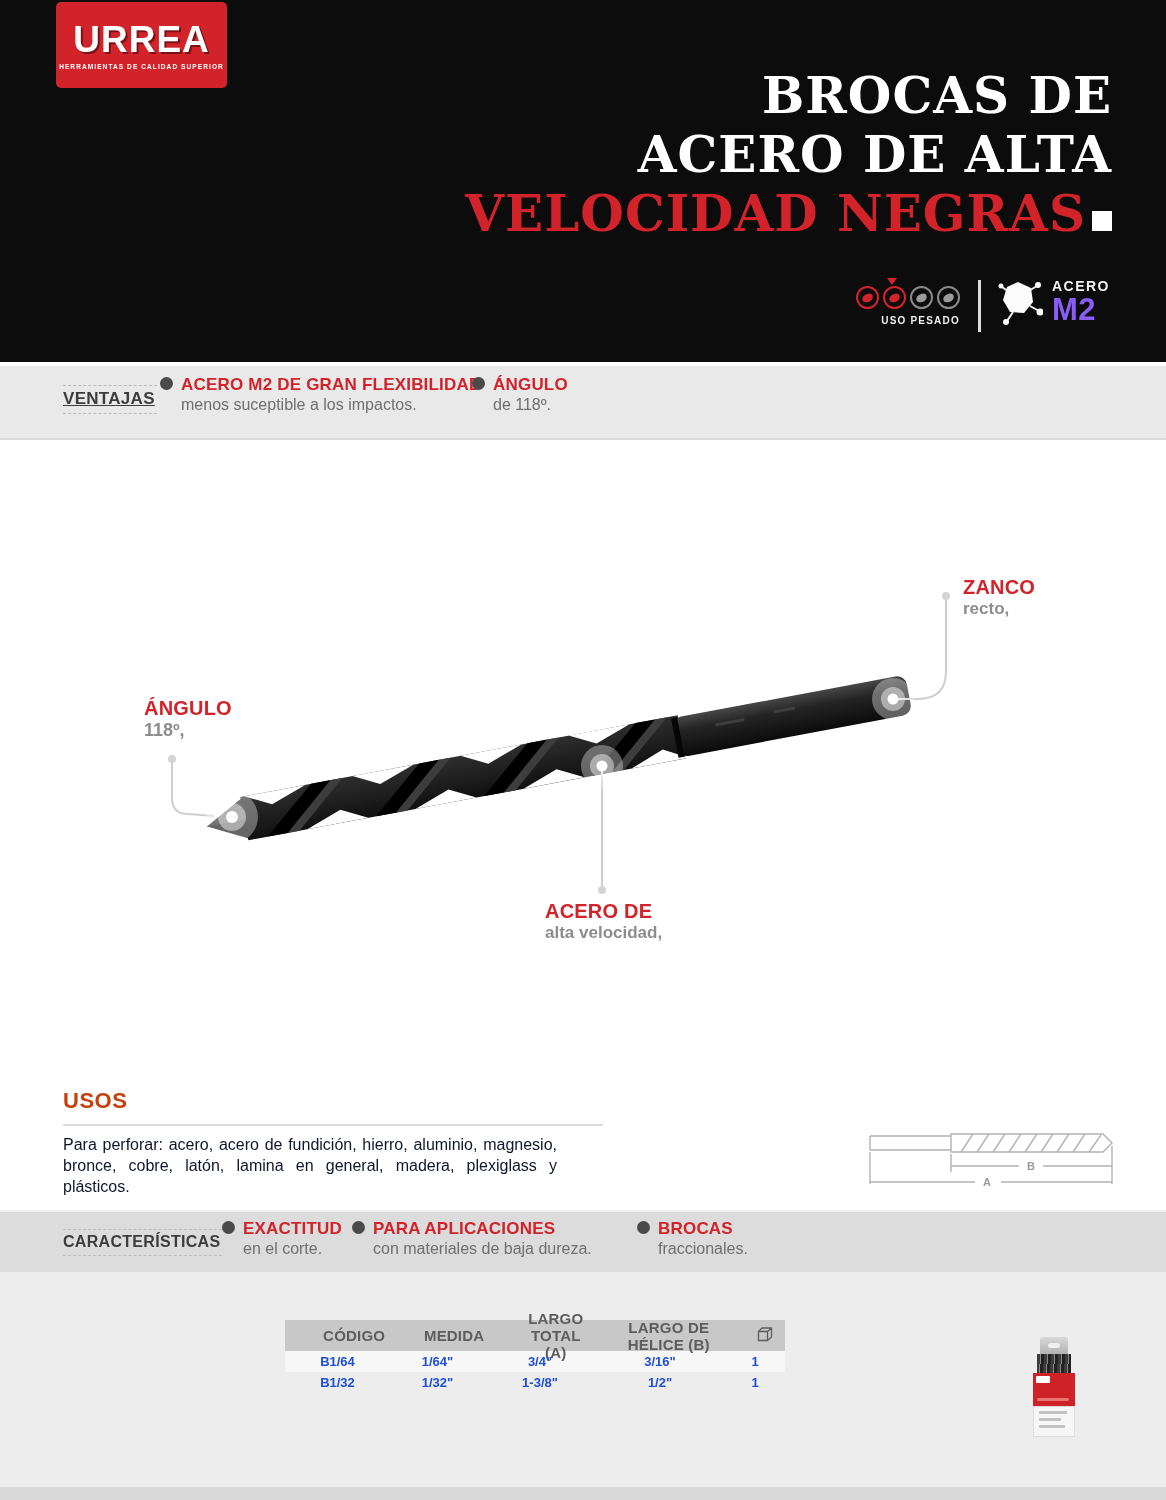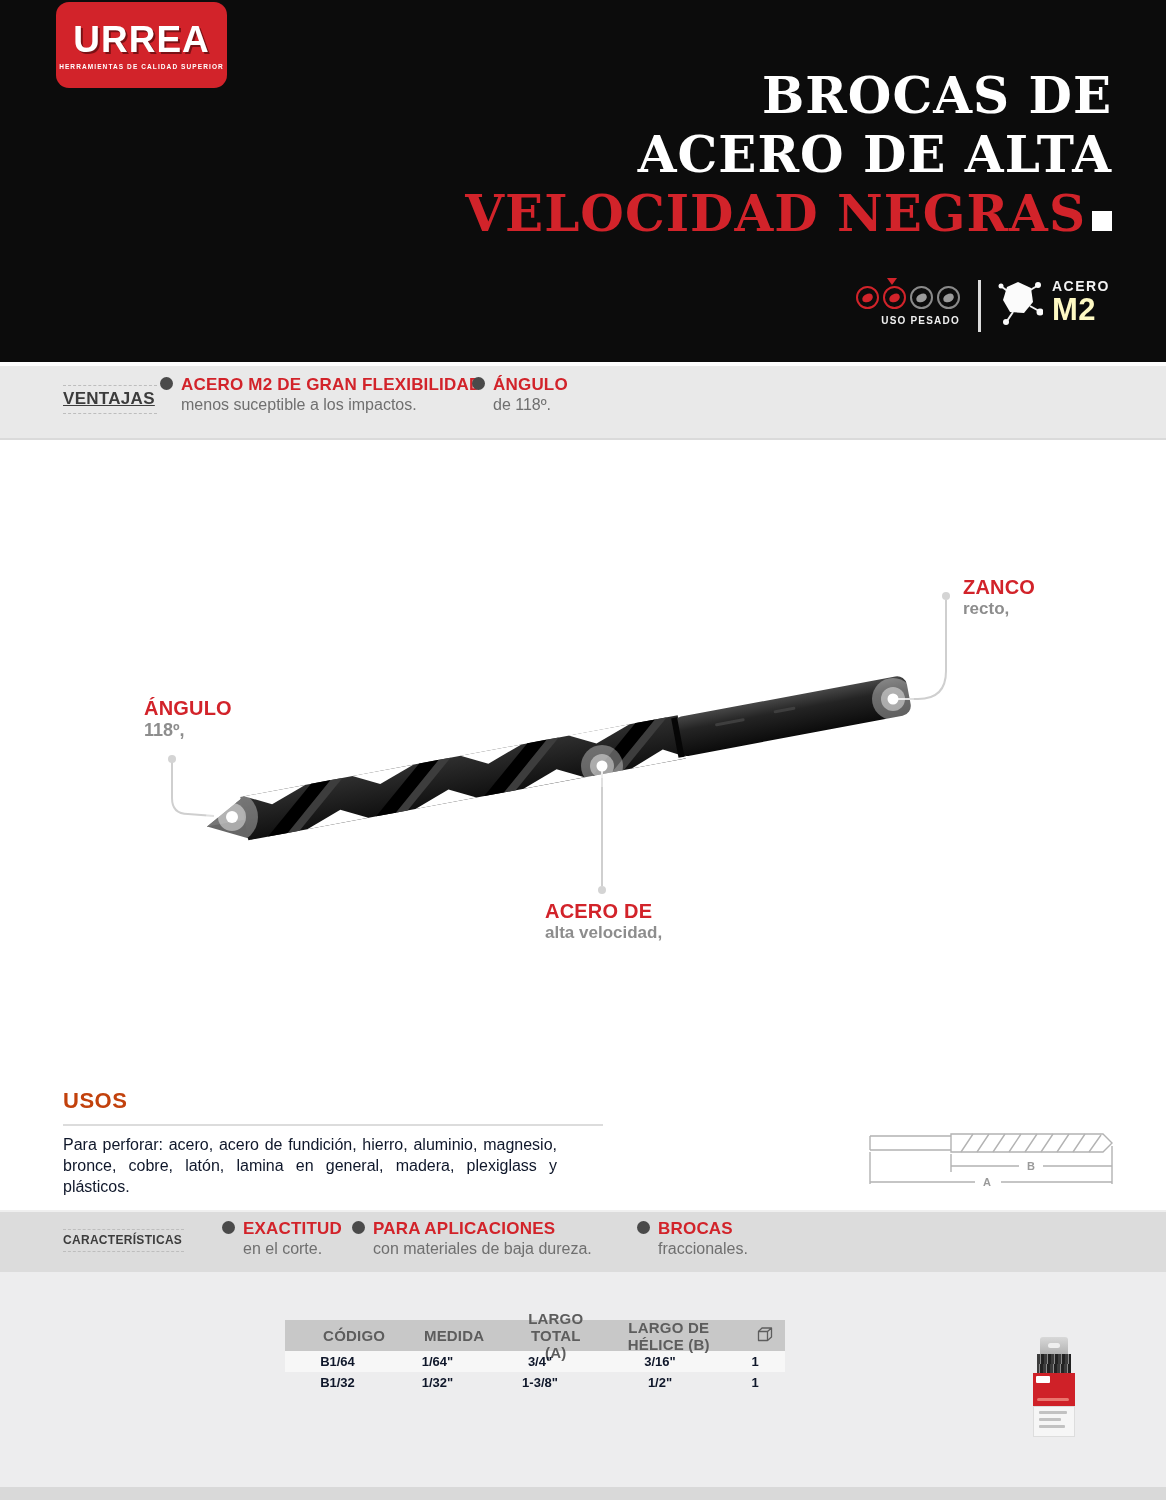--- a/index.html
+++ b/index.html
@@ -2,21 +2,21 @@
 <html><head>
 <meta charset="utf-8">
 <style>
   html,body{margin:0;padding:0;background:#fff;}
   .page{position:relative;width:1166px;height:1500px;overflow:hidden;
         font-family:"Liberation Sans",sans-serif;background:#fff;}
 
   
   .hdr{position:absolute;left:0;top:0;width:1166px;height:362px;background:#0c0c0c;}
   .logo-box{position:absolute;left:56px;top:2px;width:171px;height:86px;background:#d2232a;
-            border-radius:13px;display:flex;flex-direction:column;align-items:center;justify-content:center;}
+            border-radius:5px;display:flex;flex-direction:column;align-items:center;justify-content:center;}
   .logo-word{color:#fff;font-weight:bold;font-size:37px;letter-spacing:1px;line-height:1;
              text-shadow:2px 2px 0 #7a1115;font-family:"Liberation Sans",sans-serif;}
   .logo-tag{color:#fff;font-size:6.5px;font-weight:bold;letter-spacing:1.1px;margin-top:5px;white-space:nowrap;}
 
   .title{position:absolute;right:54px;top:66px;text-align:right;
          font-family:"DejaVu Serif",serif;font-weight:bold;font-size:50px;line-height:59px;letter-spacing:1px;}
   .title .t-white{color:#fff;}
   .title .t-red{color:#d2232a;}
   .title .t-dot{display:inline-block;width:20px;height:20px;background:#fff;color:transparent;
                 overflow:hidden;margin-left:6px;}
@@ -29,21 +29,21 @@
   .ucir{width:19px;height:19px;border-radius:50%;border:2px solid #8a8a8a;background:#0c0c0c;
         display:flex;align-items:center;justify-content:center;}
   .ucir .blob{width:11px;height:8px;background:#9a9a9a;border-radius:60% 40% 55% 45%;transform:rotate(-18deg);}
   .ucir.on{border-color:#d2232a;}
   .ucir.on .blob{background:#d2232a;}
   .uso-label{color:#efefef;font-size:10px;font-weight:bold;letter-spacing:1.2px;margin-top:6px;white-space:nowrap;}
   .badge-div{width:3px;height:52px;background:#dcdcdc;margin:2px 16px 0 0;}
   .m2{display:flex;align-items:center;gap:9px;padding-top:0;}
   .m2-txt{display:flex;flex-direction:column;line-height:1;}
   .m2-acero{color:#f2f2f2;font-size:14px;font-weight:bold;letter-spacing:1.5px;}
-  .m2-m2{color:#fef9c3;font-size:31px;font-weight:bold;letter-spacing:.5px;margin-top:1px;}
+  .m2-m2{color:#8b5cf6;font-size:31px;font-weight:bold;letter-spacing:.5px;margin-top:1px;}
 
   
   .gap-line{position:absolute;left:0;top:362px;width:1166px;height:4px;background:#fdfdfd;}
   .band-v{position:absolute;left:0;top:366px;width:1166px;height:72px;background:#e9e9e9;
           border-bottom:2px solid #dadada;}
   .band-label{position:absolute;font-size:17px;font-weight:bold;color:#3c3c3c;letter-spacing:.3px;
               border-top:1px dashed #bdbdbd;border-bottom:1px dashed #bdbdbd;padding:3px 2px 4px 0;}
   .bitem{position:absolute;display:flex;align-items:flex-start;}
   .bullet{width:13px;height:13px;border-radius:50%;background:#4a4a4a;margin:3px 8px 0 0;flex:0 0 auto;}
   .bi-title{color:#d2232a;font-size:17px;font-weight:bold;letter-spacing:.2px;line-height:21px;}
@@ -74,21 +74,21 @@
 
   
   .bottom{position:absolute;left:0;top:1272px;width:1166px;height:228px;background:#ededee;}
   .bstrip{position:absolute;left:0;top:1487px;width:1166px;height:13px;background:#d9d9d9;}
 
   .table{position:absolute;left:285px;top:1320px;width:500px;font-weight:bold;}
   .trow{display:flex;align-items:center;}
   .thead{height:31px;background:#c8c8c8;color:#5d5d5d;font-size:10.5px;}
   .tr1{height:21px;background:#f7f7f7;}
   .tr2{height:21px;}
-  .tcell{text-align:center;color:#0f172a;font-size:13px;}
+  .tcell{text-align:center;color:#1d4ed8;font-size:13px;}
   .thead .tcell{color:#5d5d5d;font-size:15px;letter-spacing:.2px;margin-left:35px;}
   .c0{width:21%;} .c1{width:19%;} .c2{width:22%;} .c3{width:26%;} .c4{width:12%;}
 
   
   .pack{position:absolute;left:1033px;top:1337px;width:42px;height:100px;}
   .pk-tab{width:28px;height:17px;margin:0 auto;background:linear-gradient(#d8d8d8,#b3b3b3);
           border-radius:3px 3px 0 0;position:relative;}
   .pk-hole{position:absolute;left:8px;top:6px;width:12px;height:5px;background:#efefef;border-radius:3px;}
   .pk-bits{width:34px;height:19px;margin:0 auto;
            background:repeating-linear-gradient(93deg,#3c3c3c 0 3px,#8a8a8a 3px 4px,#222 4px 7px);}
@@ -273,21 +273,21 @@
       <path d="M96,26 L108,8 M112,26 L124,8 M128,26 L140,8 M144,26 L156,8 M160,26 L172,8 M176,26 L188,8 M192,26 L204,8 M208,26 L220,8 M224,26 L236,9"></path>
       <path d="M86,28 V46 M247,20 V58 M5,26 V58"></path>
       <path d="M86,40 H154 M178,40 H247"></path>
       <path d="M5,56 H110 M136,56 H247"></path>
     </g>
     <text x="162" y="44" font-size="11" font-weight="bold" fill="#9a9a9a">B</text>
     <text x="118" y="60" font-size="11" font-weight="bold" fill="#9a9a9a">A</text>
   </svg>
 
   <div class="band-c"></div>
-  <div class="band-label" style="left:63px;top:1229px;font-size:12px;">CARACTERÍSTICAS</div>
+  <div class="band-label" style="left:63px;top:1229px;font-size:16px;">CARACTERÍSTICAS</div>
 
   <div class="bitem" style="left:222px;top:1218px;">
     <div class="bullet"></div>
     <div>
       <div class="bi-title">EXACTITUD</div>
       <div class="bi-desc">en el corte.</div>
     </div>
   </div>
   <div class="bitem" style="left:352px;top:1218px;">
     <div class="bullet"></div>

